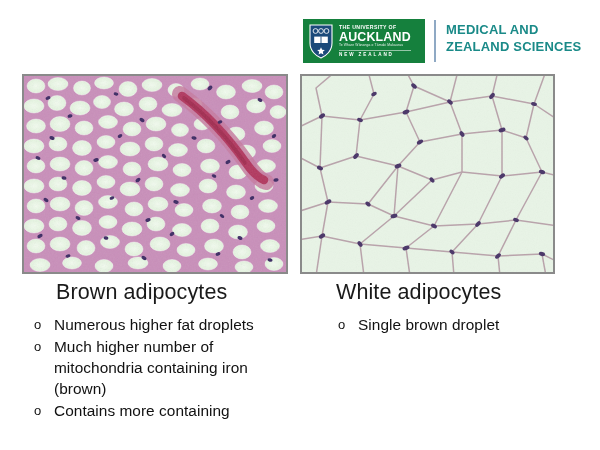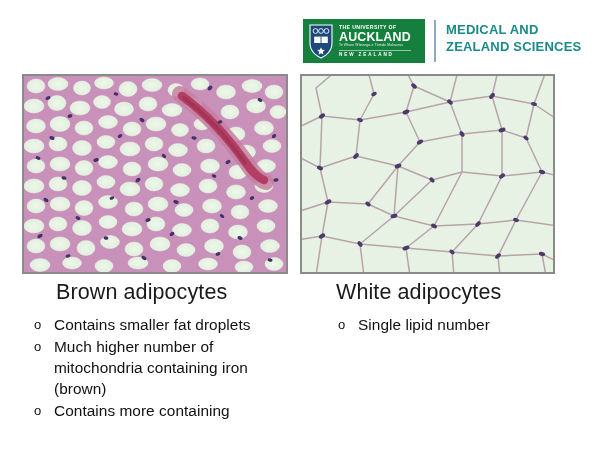--- a/index.html
+++ b/index.html
@@ -342,32 +342,32 @@
       <rect width="251" height="196" filter="url(#wgrain)" opacity="0.45"></rect>
     </svg>
   </div>
 
   <div class="caption" id="caption-brown">Brown adipocytes</div>
   <div class="caption" id="caption-white">White adipocytes</div>
 
   <div class="bullets" id="bullets-left">
     <div class="bullet">
       <span class="bullet-marker">o</span>
-      <span class="bullet-text">Contains smaller fat droplets</span>
+      <span class="bullet-text">Numerous higher fat droplets</span>
     </div>
     <div class="bullet">
       <span class="bullet-marker">o</span>
       <span class="bullet-text">Much higher number of mitochondria containing iron (brown)</span>
     </div>
     <div class="bullet">
       <span class="bullet-marker">o</span>
       <span class="bullet-text">Contains more containing</span>
     </div>
   </div>
 
   <div class="bullets" id="bullets-right">
     <div class="bullet">
       <span class="bullet-marker">o</span>
-      <span class="bullet-text">Single lipid number</span>
+      <span class="bullet-text">Single brown droplet</span>
     </div>
   </div>
 
 </div>
 
 </body></html>

